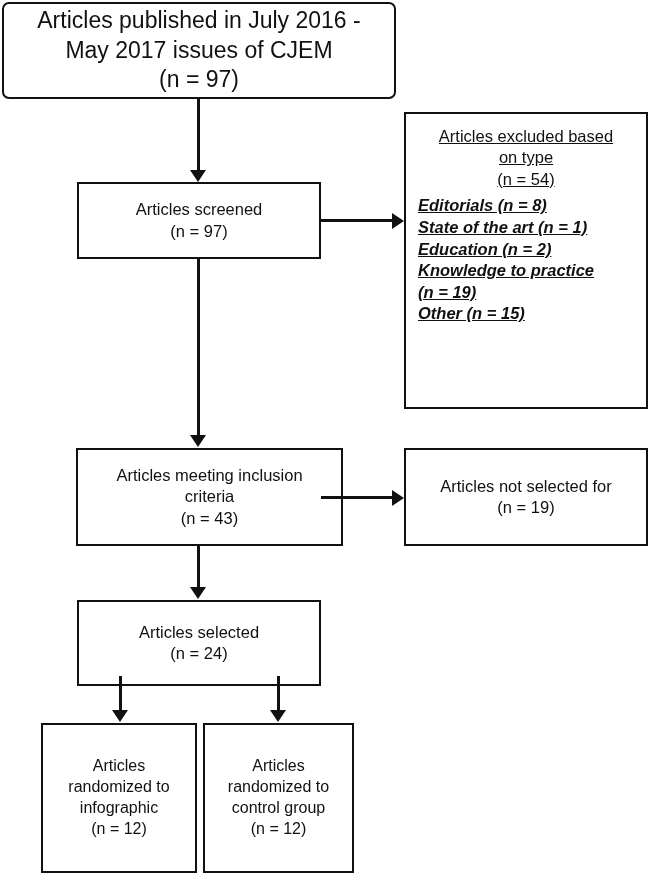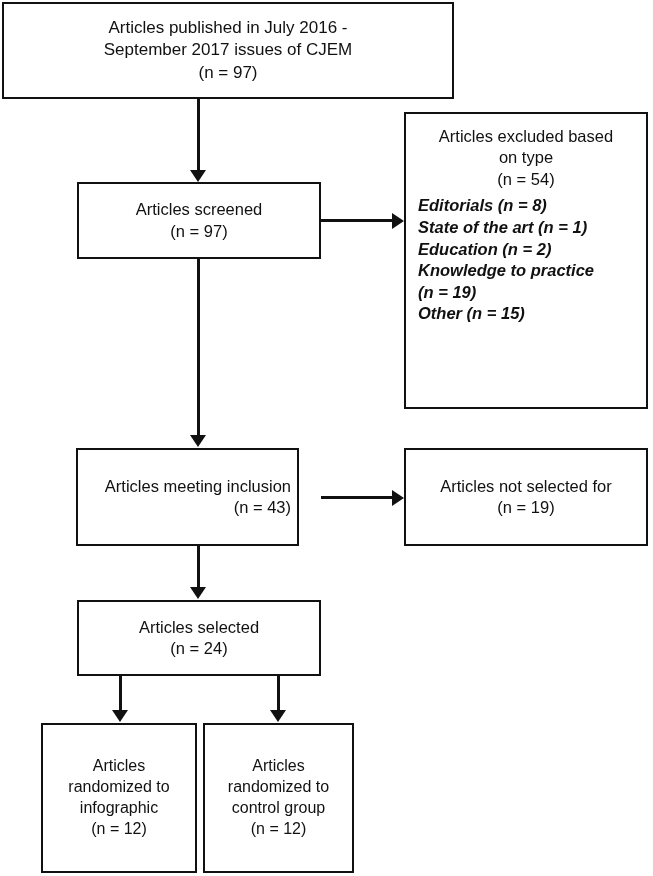--- a/index.html
+++ b/index.html
@@ -30,62 +30,64 @@
     text-align: center;
     font-size: 16.5px;
     line-height: 1.30;
     color: #111111;
     padding: 2px 6px;
   }
   .box .ln { display: block; width: 100%; }
 
   
   #box-published {
-    left: 2px; top: 2px; width: 452px; height: 97px;
-    font-size: 17px;
+    left: 2px; top: 2px; width: 394px; height: 97px;
+    font-size: 23px;
+    border-radius: 7px;
   }
 
   
   #box-screened {
     left: 77px; top: 182px; width: 244px; height: 77px;
   }
 
   
   #box-excluded {
     left: 404px; top: 112px; width: 244px; height: 297px;
     justify-content: flex-start;
     padding-top: 12px;
+    text-decoration: underline;
   }
   #box-excluded .head { width: 100%; text-align: center; font-size: 16.5px; line-height: 1.30; }
   #box-excluded .reasons {
     width: 100%;
     margin-top: 5px;
     padding-left: 6px;
     box-sizing: border-box;
     text-align: left;
     font-style: italic;
     font-weight: 600;
     font-size: 16.5px;
     line-height: 1.31;
   }
   #box-excluded .reasons .ln { text-align: left; }
 
   
   #box-inclusion {
-    left: 76px; top: 448px; width: 223px; height: 98px; text-align: right;
+    left: 76px; top: 448px; width: 267px; height: 98px;
   }
 
   
   #box-notselected {
     left: 404px; top: 448px; width: 244px; height: 98px; align-items: center;
   }
 
   
   #box-selected {
-    left: 77px; top: 600px; width: 244px; height: 76px;
+    left: 77px; top: 600px; width: 244px; height: 86px;
   }
 
   
   #box-infographic {
     left: 41px; top: 723px; width: 156px; height: 150px;
     font-size: 16px;
   }
   #box-control {
     left: 203px; top: 723px; width: 151px; height: 150px;
     font-size: 16px;
@@ -107,21 +109,21 @@
     border-left: 12px solid #111111;
   }
 </style>
 </head>
 <body>
 
 <div id="canvas">
 
   <div class="box" id="box-published">
     <span class="ln">Articles published in July 2016 -</span>
-    <span class="ln">September 2017 issues of CJEM</span>
+    <span class="ln">May 2017 issues of CJEM</span>
     <span class="ln">(n = 97)</span>
   </div>
 
   <div class="vline" style="left:197px; top:99px; height:72px;"></div>
   <div class="arrow-down" style="left:190px; top:170px;"></div>
 
   <div class="box" id="box-screened">
     <span class="ln">Articles screened</span>
     <span class="ln">(n = 97)</span>
   </div>
@@ -143,20 +145,21 @@
       <span class="ln">(n = 19)</span>
       <span class="ln">Other (n = 15)</span>
     </div>
   </div>
 
   <div class="vline" style="left:197px; top:259px; height:177px;"></div>
   <div class="arrow-down" style="left:190px; top:435px;"></div>
 
   <div class="box" id="box-inclusion">
     <span class="ln">Articles meeting inclusion</span>
+    <span class="ln">criteria</span>
     <span class="ln">(n = 43)</span>
   </div>
 
   <div class="hline" style="left:321px; top:496px; width:72px;"></div>
   <div class="arrow-right" style="left:392px; top:490px;"></div>
 
   <div class="box" id="box-notselected">
     <span class="ln">Articles not selected for</span>
     <span class="ln">(n = 19)</span>
   </div>

